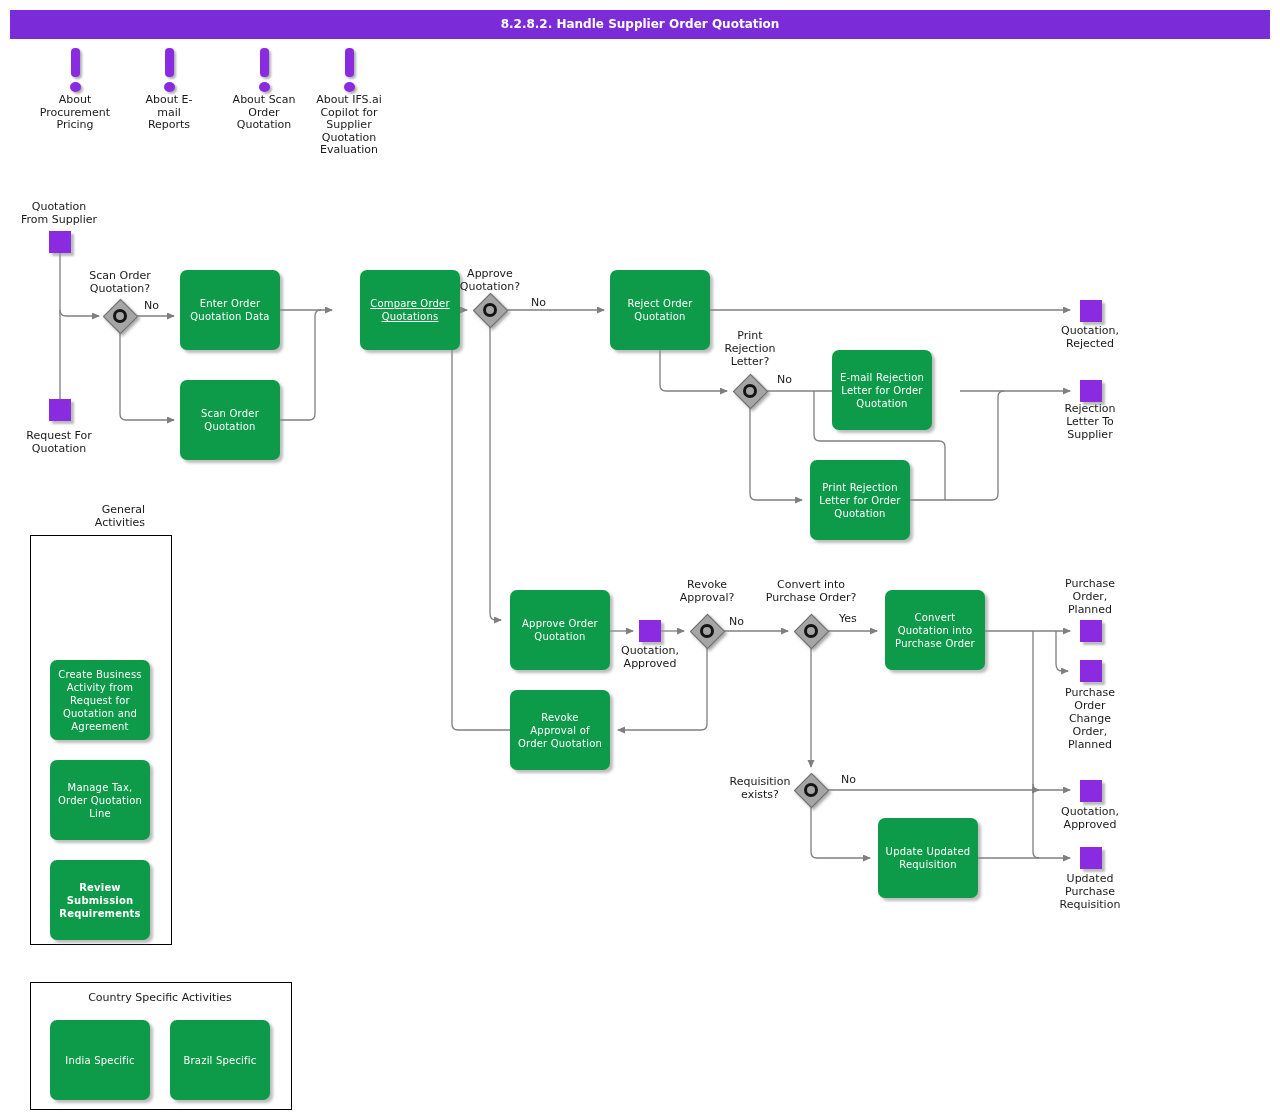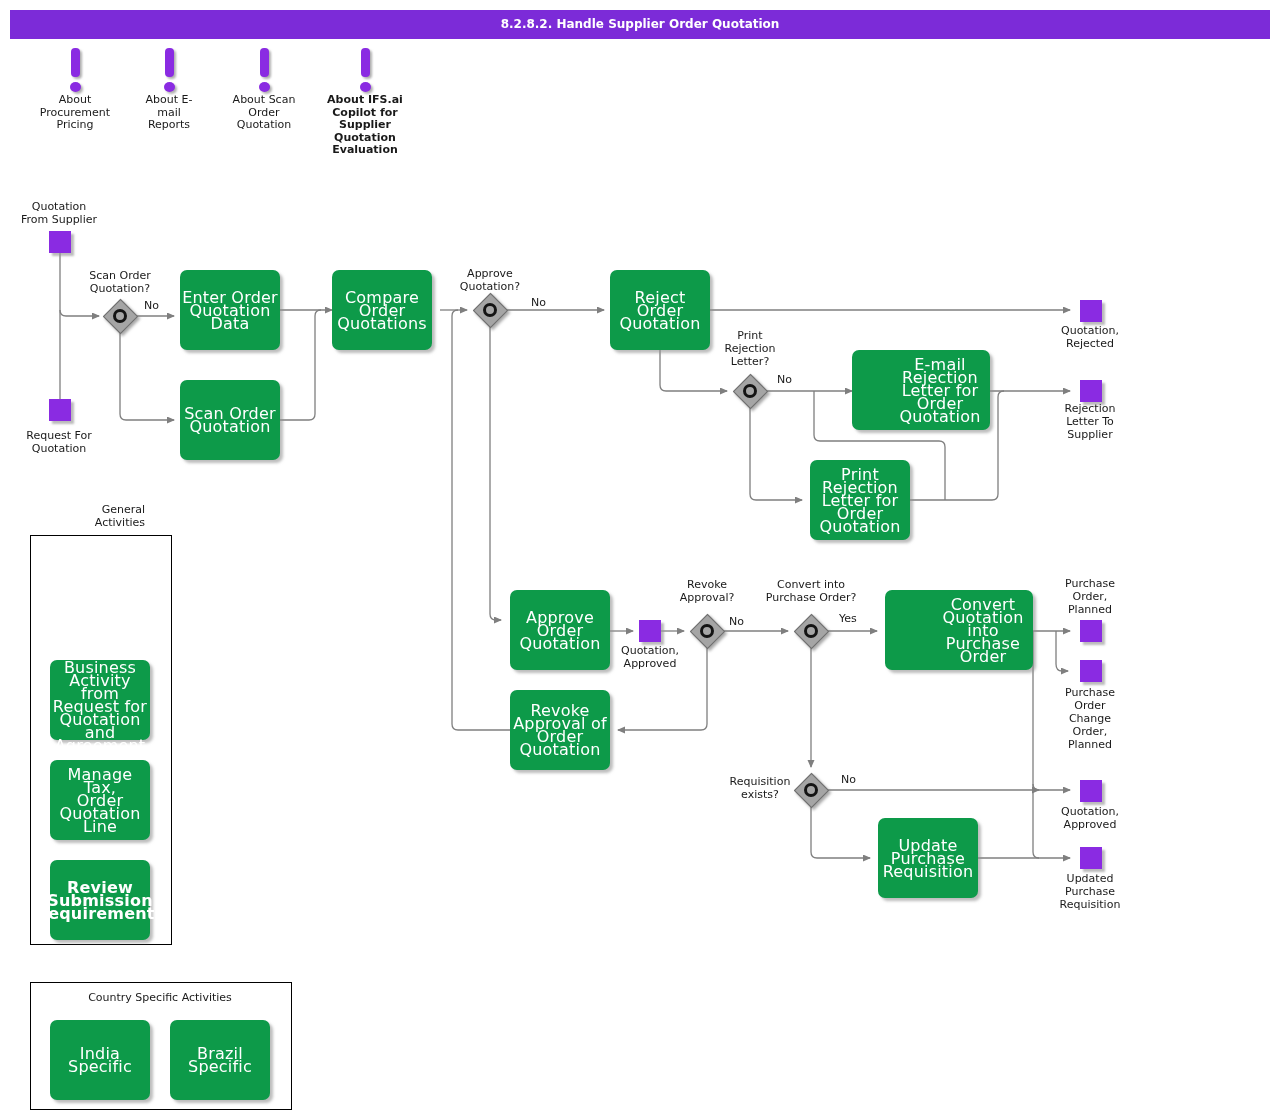--- a/index.html
+++ b/index.html
@@ -3,21 +3,21 @@
 <meta charset="utf-8">
 <style>
   html,body{margin:0;padding:0;background:#fff;}
   body{font-family:"DejaVu Sans","Liberation Sans",sans-serif;}
   .stage{position:relative;width:1280px;height:1120px;background:#fff;overflow:hidden;}
   .titlebar{position:absolute;left:10px;top:10px;width:1260px;height:29px;background:#7C2BD8;
     color:#fff;font-size:12px;font-weight:bold;text-align:center;line-height:29px;}
   .wires{position:absolute;left:0;top:0;}
   .lbl{position:absolute;color:#1a1a1a;font-size:11px;line-height:13px;text-align:center;white-space:pre-line;}
   .act{position:absolute;width:100px;height:80px;background:#0D9A49;border-radius:7px;
-    box-shadow:3px 3px 3px rgba(145,145,145,.6);color:#fff;font-size:16px;line-height:13px;
+    box-shadow:3px 3px 3px rgba(145,145,145,.6);color:#fff;font-size:10px;line-height:13px;
     letter-spacing:.2px;display:flex;align-items:center;justify-content:center;text-align:center;
     white-space:pre-line;cursor:pointer;}
   .evt{position:absolute;width:22px;height:22px;background:#8A2BE2;box-shadow:2.5px 2.5px 2px rgba(150,150,150,.65);cursor:pointer;}
   .gw{position:absolute;width:34px;height:34px;filter:drop-shadow(2px 2px 1.5px rgba(120,120,120,.65));}
   .gw-d{position:absolute;left:5px;top:5px;width:23px;height:23px;background:#A5A5A5;border:1px solid #6e6e6e;transform:rotate(45deg);}
   .gw-ring{position:absolute;left:10px;top:10px;width:14px;height:14px;box-sizing:border-box;border:3.5px solid #141414;border-radius:50%;background:transparent;}
   .note{position:absolute;width:90px;top:48px;cursor:pointer;}
   .excl{position:relative;height:46px;filter:drop-shadow(2.5px 2px 1px rgba(155,155,155,.8));}
   .excl .bar{position:absolute;left:50%;margin-left:-4.5px;top:0;width:9px;height:29px;border-radius:4px;background:#8A2BE2;}
   .excl .dot{position:absolute;left:50%;margin-left:-5.5px;top:34px;width:11px;height:10px;border-radius:50%;background:#8A2BE2;}
@@ -91,21 +91,21 @@
   </div>
   <div class="note" style="left:219px;">
     <div class="excl">
         <div class="bar"></div>
         <div class="dot"></div>
       </div>
     <div class="note-lbl">About Scan
 Order
 Quotation</div>
   </div>
-  <div class="note" style="left:320px;font-weight:bold;">
+  <div class="note" style="left:304px;">
     <div class="excl">
         <div class="bar"></div>
         <div class="dot"></div>
       </div>
     <div class="note-lbl">About IFS.ai
 Copilot for
 Supplier
 Quotation
 Evaluation</div>
   </div>
@@ -149,39 +149,39 @@
 
   <div class="evt" style="left:1080px;top:847px;"></div>
   <div class="lbl" style="left:1044px;top:872px;width:92px;">Updated
 Purchase
 Requisition</div>
 
   <div class="act" style="left:180px;top:270px;">Enter Order
 Quotation Data</div>
   <div class="act" style="left:180px;top:380px;">Scan Order
 Quotation</div>
-  <div class="act" style="left:332px;top:270px;">Compare Order
+  <div class="act" style="left:360px;top:270px;text-decoration:underline;">Compare Order
 Quotations</div>
   <div class="act" style="left:610px;top:270px;">Reject Order
 Quotation</div>
-  <div class="act" style="left:852px;top:350px;padding-left:38px;">E-mail Rejection
+  <div class="act" style="left:832px;top:350px;">E-mail Rejection
 Letter for Order
 Quotation</div>
   <div class="act" style="left:810px;top:460px;">Print Rejection
 Letter for Order
 Quotation</div>
   <div class="act" style="left:510px;top:590px;">Approve Order
 Quotation</div>
   <div class="act" style="left:510px;top:690px;">Revoke
 Approval of
 Order Quotation</div>
-  <div class="act" style="left:885px;top:590px;padding-left:48px;">Convert
+  <div class="act" style="left:885px;top:590px;">Convert
 Quotation into
 Purchase Order</div>
-  <div class="act" style="left:878px;top:818px;">Update Purchase
+  <div class="act" style="left:878px;top:818px;">Update Updated
 Requisition</div>
 
   <div class="lbl" style="left:70px;top:269px;width:100px;">Scan Order
 Quotation?</div>
   <div class="gw" style="left:103px;top:299px;">
     <div class="gw-d"></div>
     <div class="gw-ring"></div>
   </div>
   <div class="lbl" style="left:144px;top:299px;">No</div>
 

